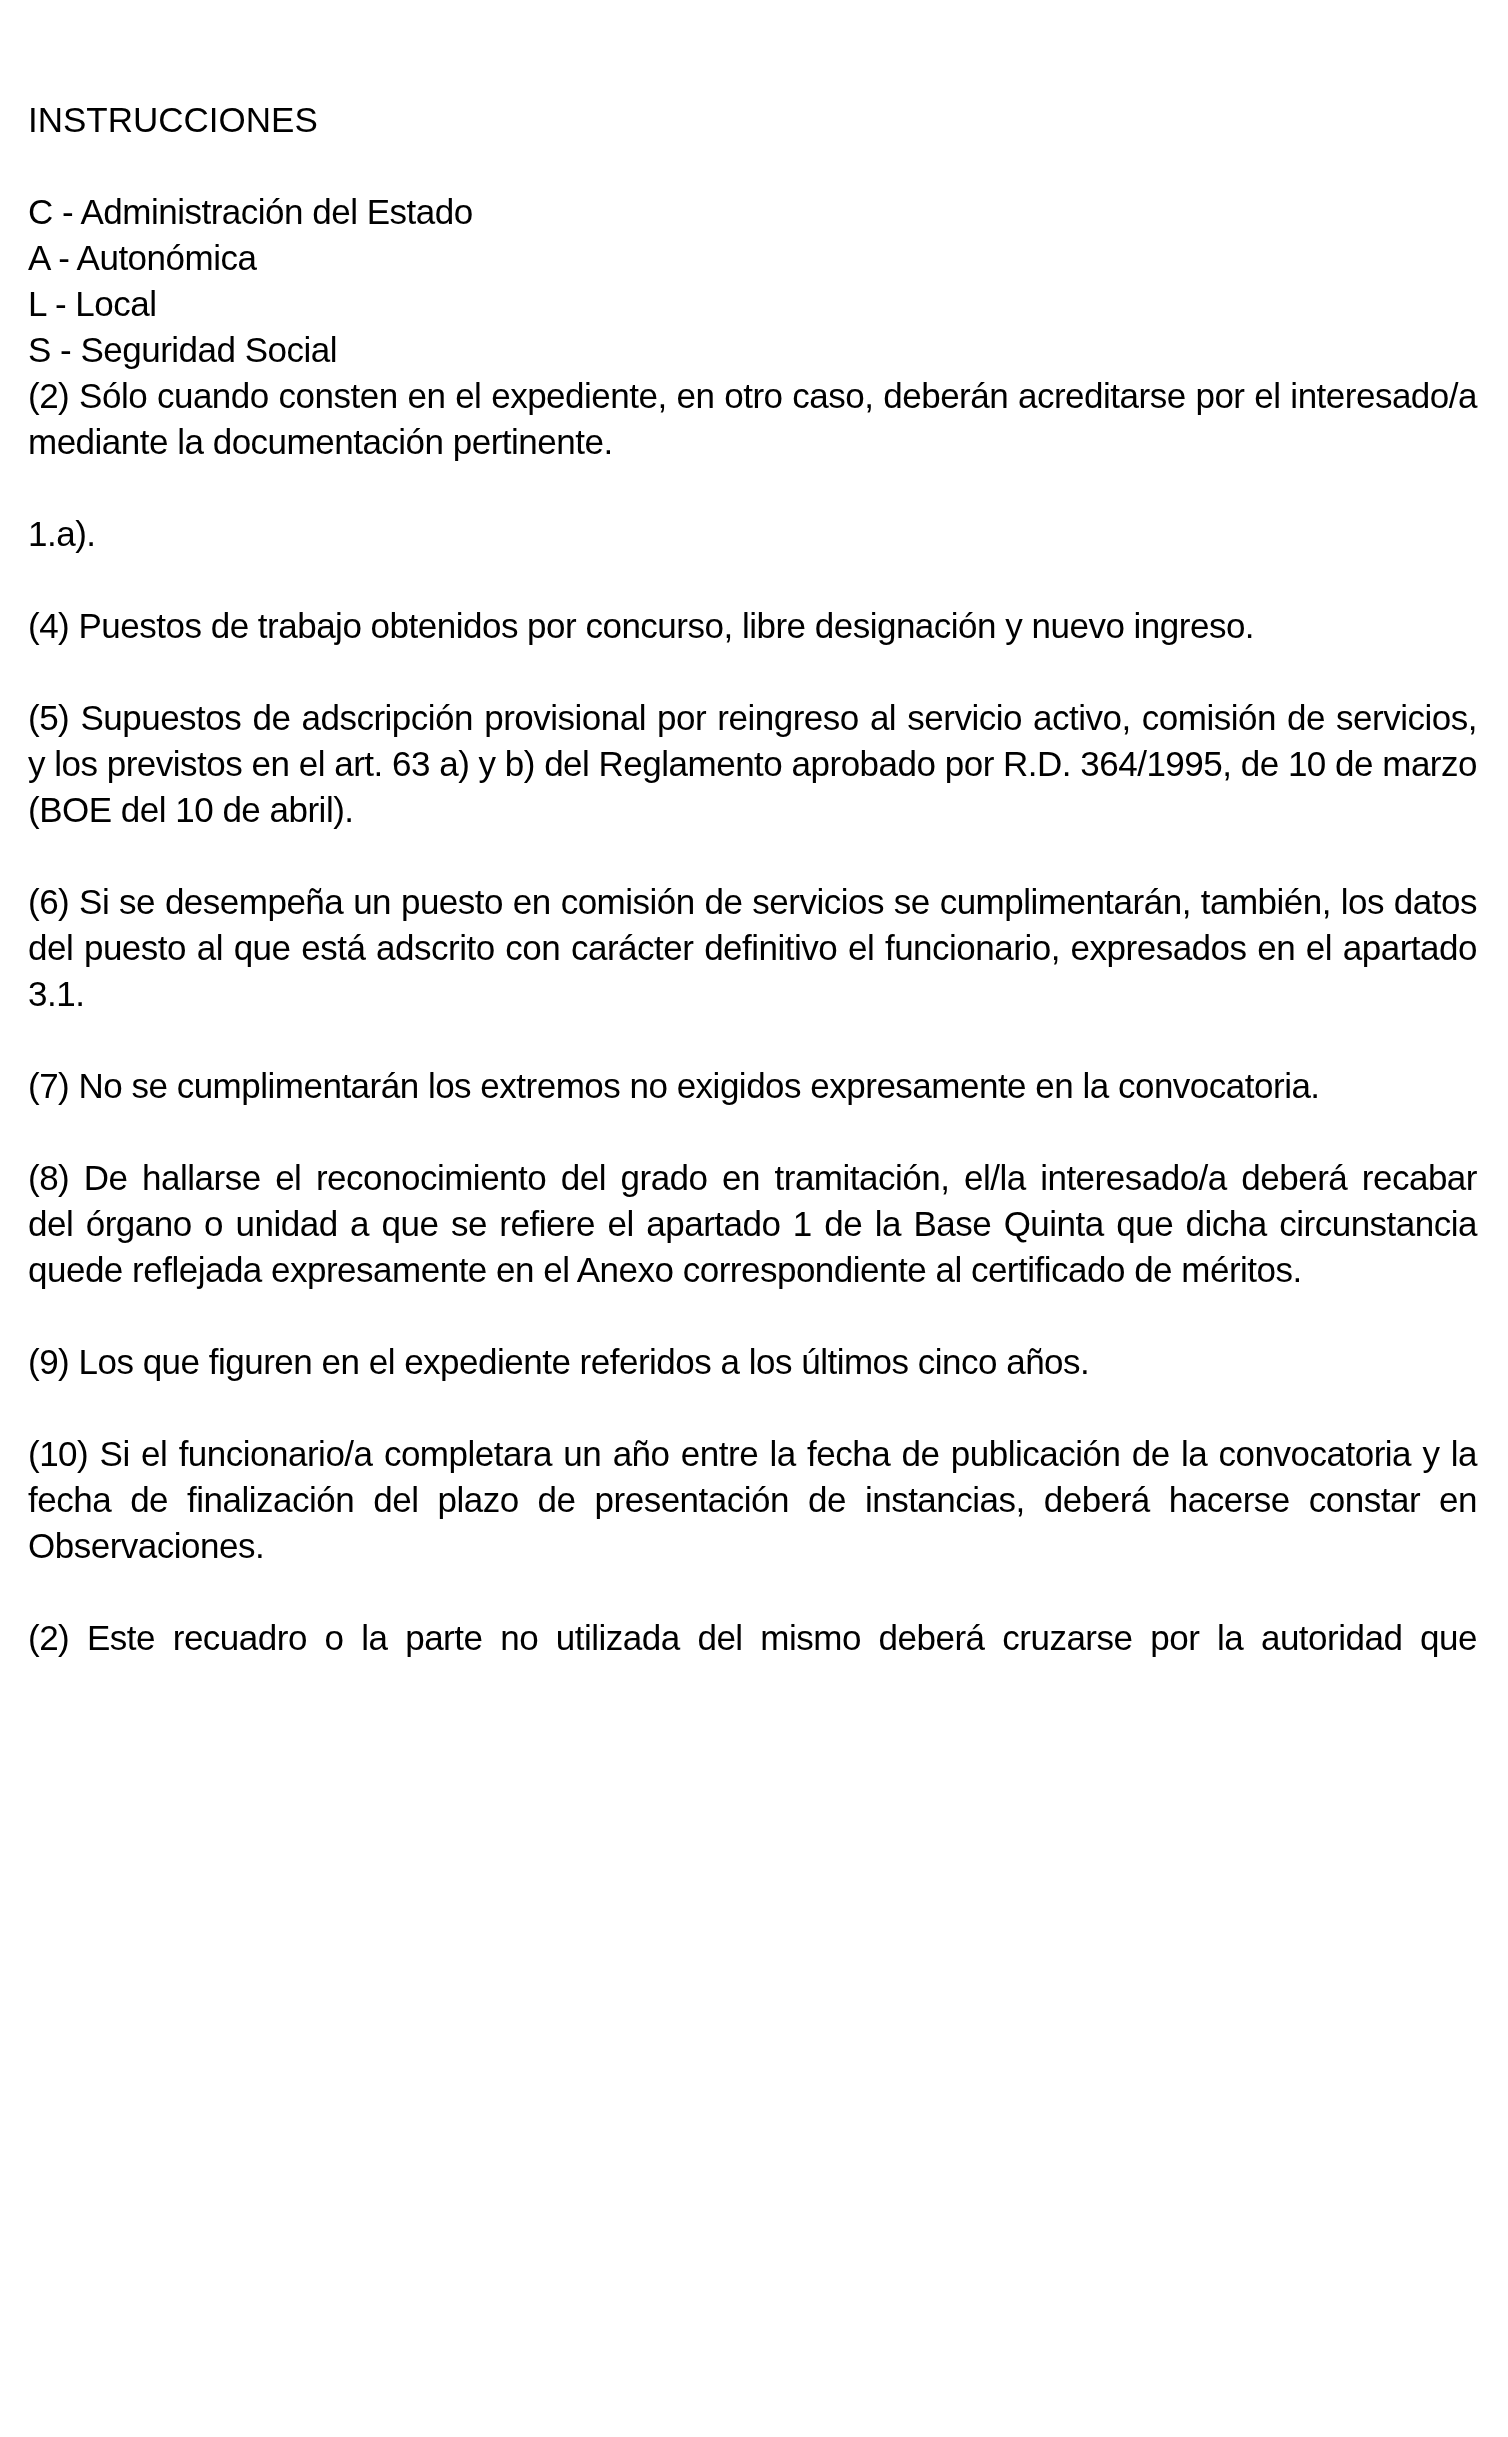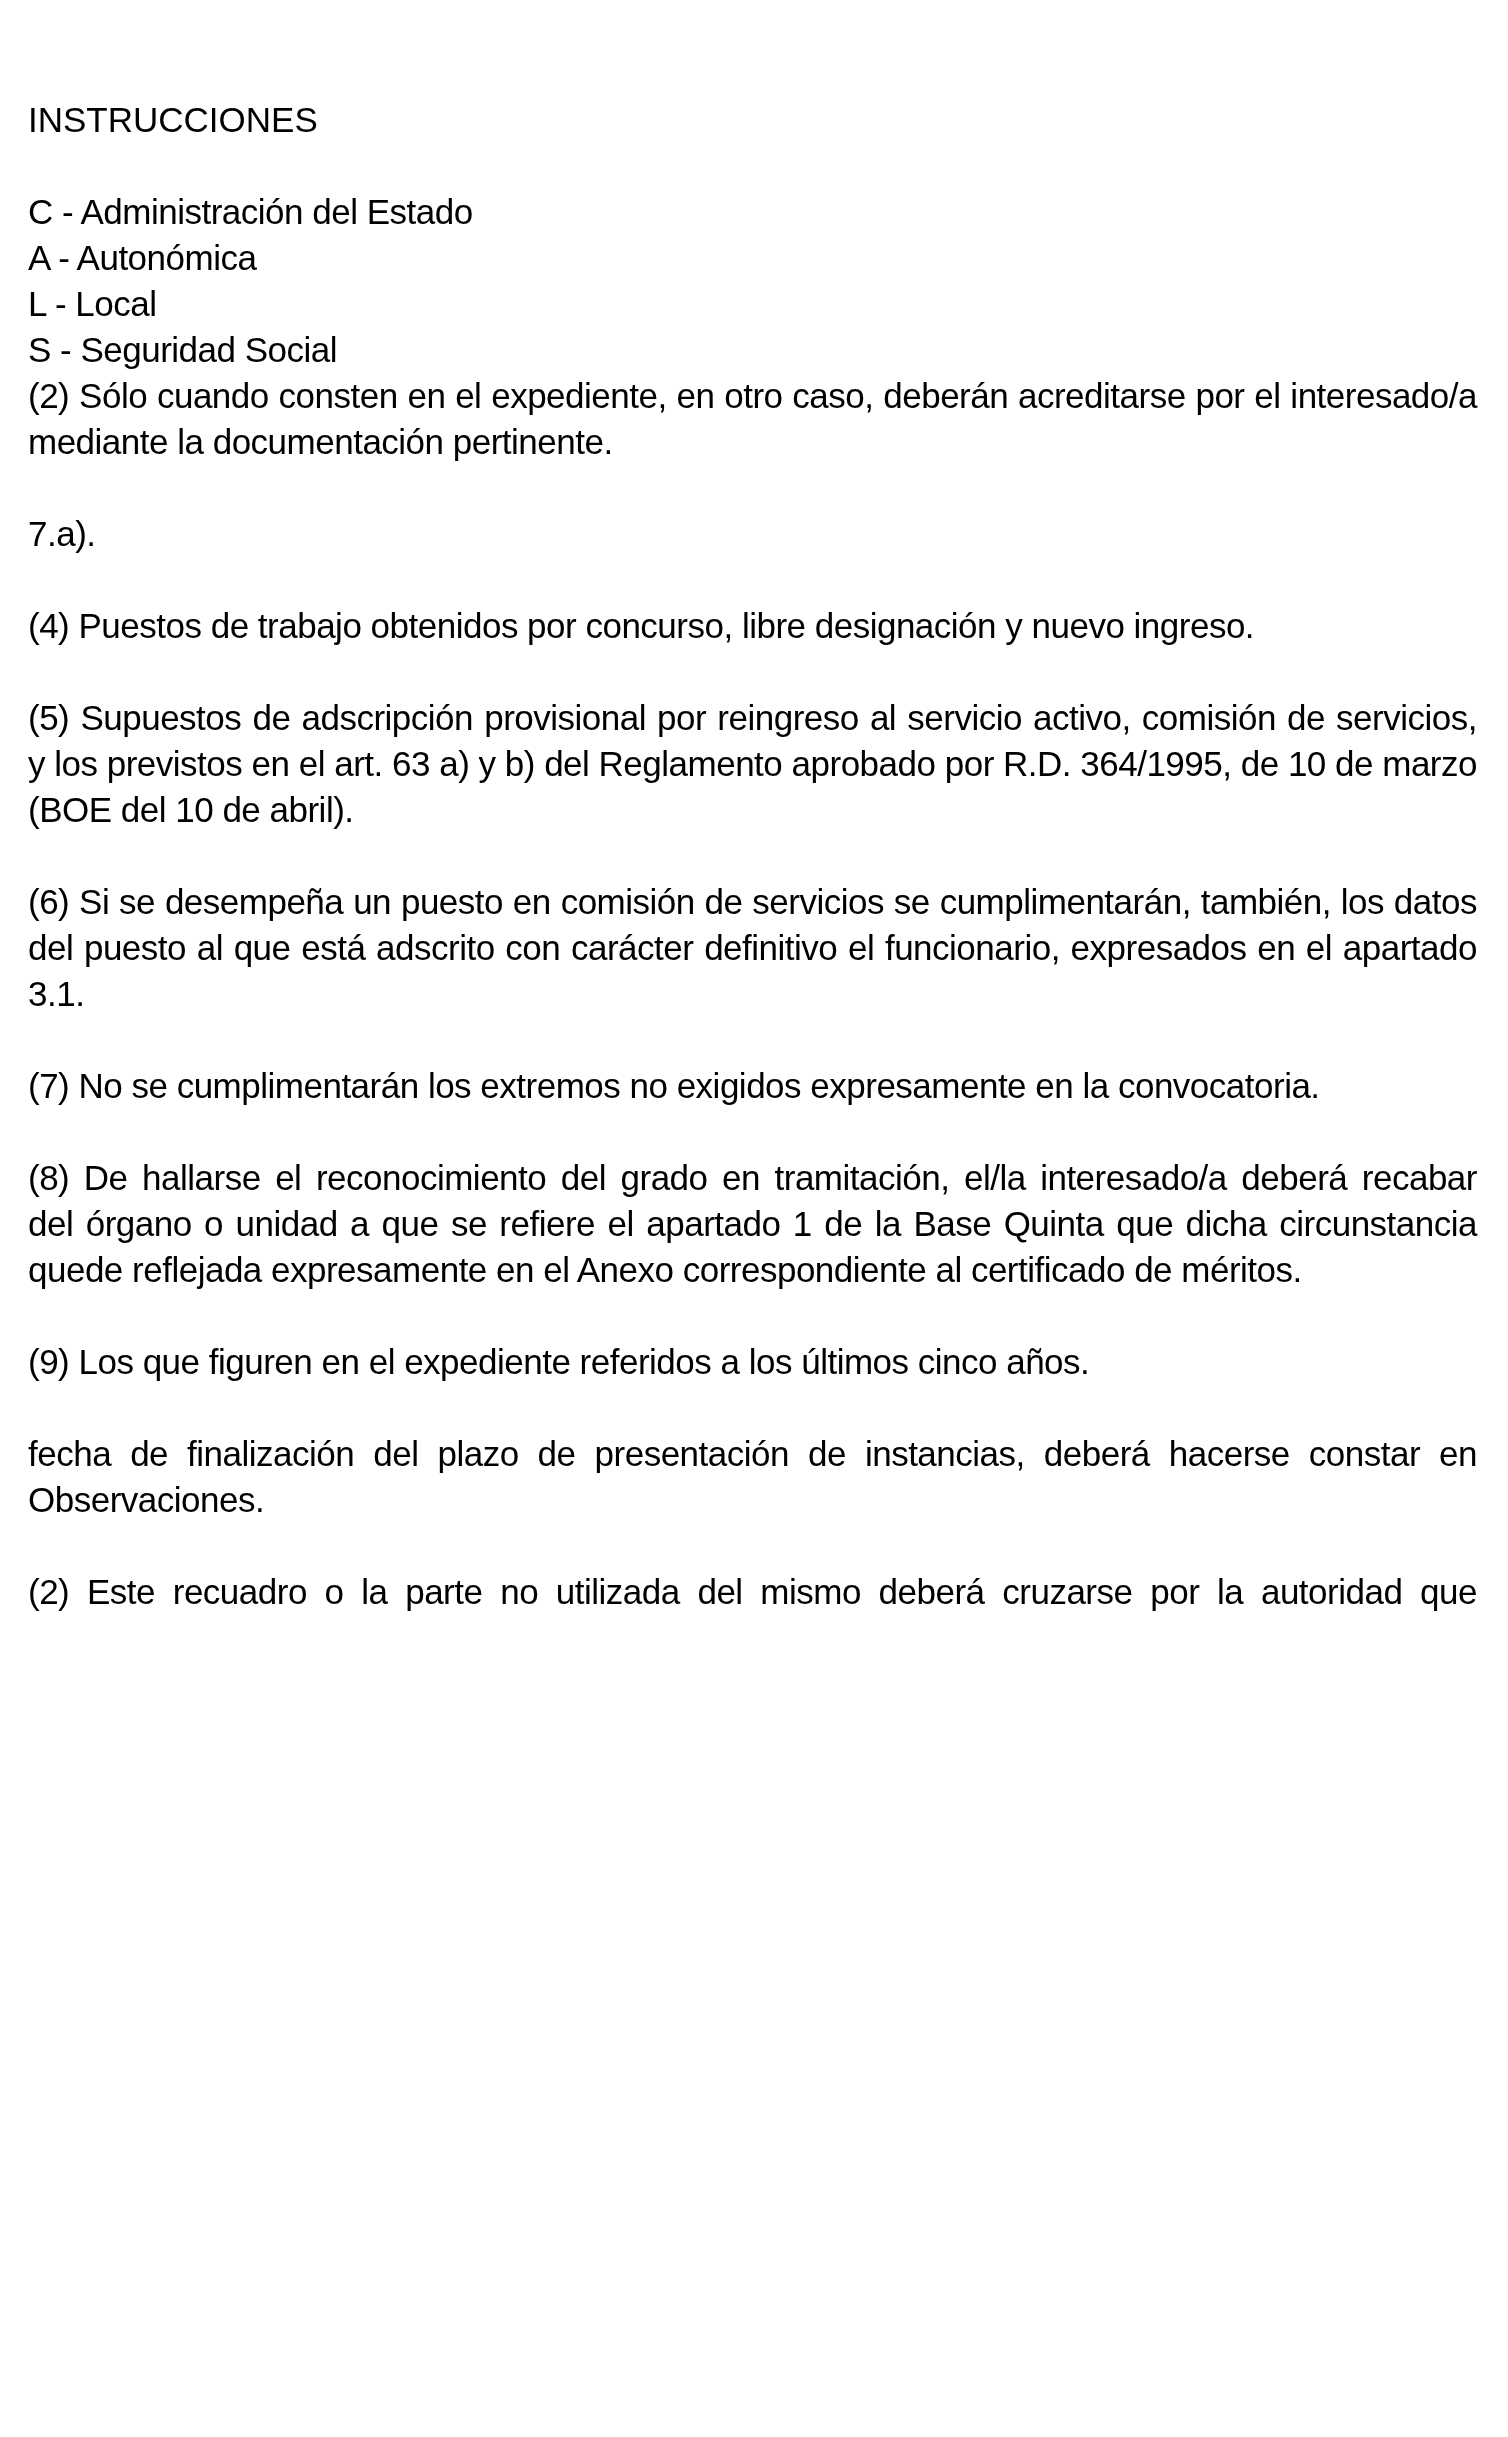--- a/index.html
+++ b/index.html
@@ -30,21 +30,21 @@
     </div>
   </div>
 
   <div>
     <div class="line just cond">(2) Sólo cuando consten en el expediente, en otro caso, deberán acreditarse por el interesado/a</div>
     <div class="line cond">mediante la documentación pertinente.</div>
   </div>
   <div class="gap"></div>
 
   <div>
-    <div class="line cond">7.a).</div>
+    <div class="line cond">1.a).</div>
   </div>
   <div class="gap"></div>
 
   <div>
     <div class="line cond">(4) Puestos de trabajo obtenidos por concurso, libre designación y nuevo ingreso.</div>
   </div>
   <div class="gap"></div>
 
   <div>
     <div class="line just cond">(5) Supuestos de adscripción provisional por reingreso al servicio activo, comisión de servicios,</div>
@@ -71,20 +71,21 @@
     <div class="line cond">quede reflejada expresamente en el Anexo correspondiente al certificado de méritos.</div>
   </div>
   <div class="gap"></div>
 
   <div>
     <div class="line cond">(9) Los que figuren en el expediente referidos a los últimos cinco años.</div>
   </div>
   <div class="gap"></div>
 
   <div>
+    <div class="line just cond">(10) Si el funcionario/a completara un año entre la fecha de publicación de la convocatoria y la</div>
     <div class="line just cond">fecha de finalización del plazo de presentación de instancias, deberá hacerse constar en</div>
     <div class="line cond">Observaciones.</div>
   </div>
   <div class="gap"></div>
 
   <div>
     <div class="line just cond">(2) Este recuadro o la parte no utilizada del mismo deberá cruzarse por la autoridad que</div>
   </div>
 </div>
 

